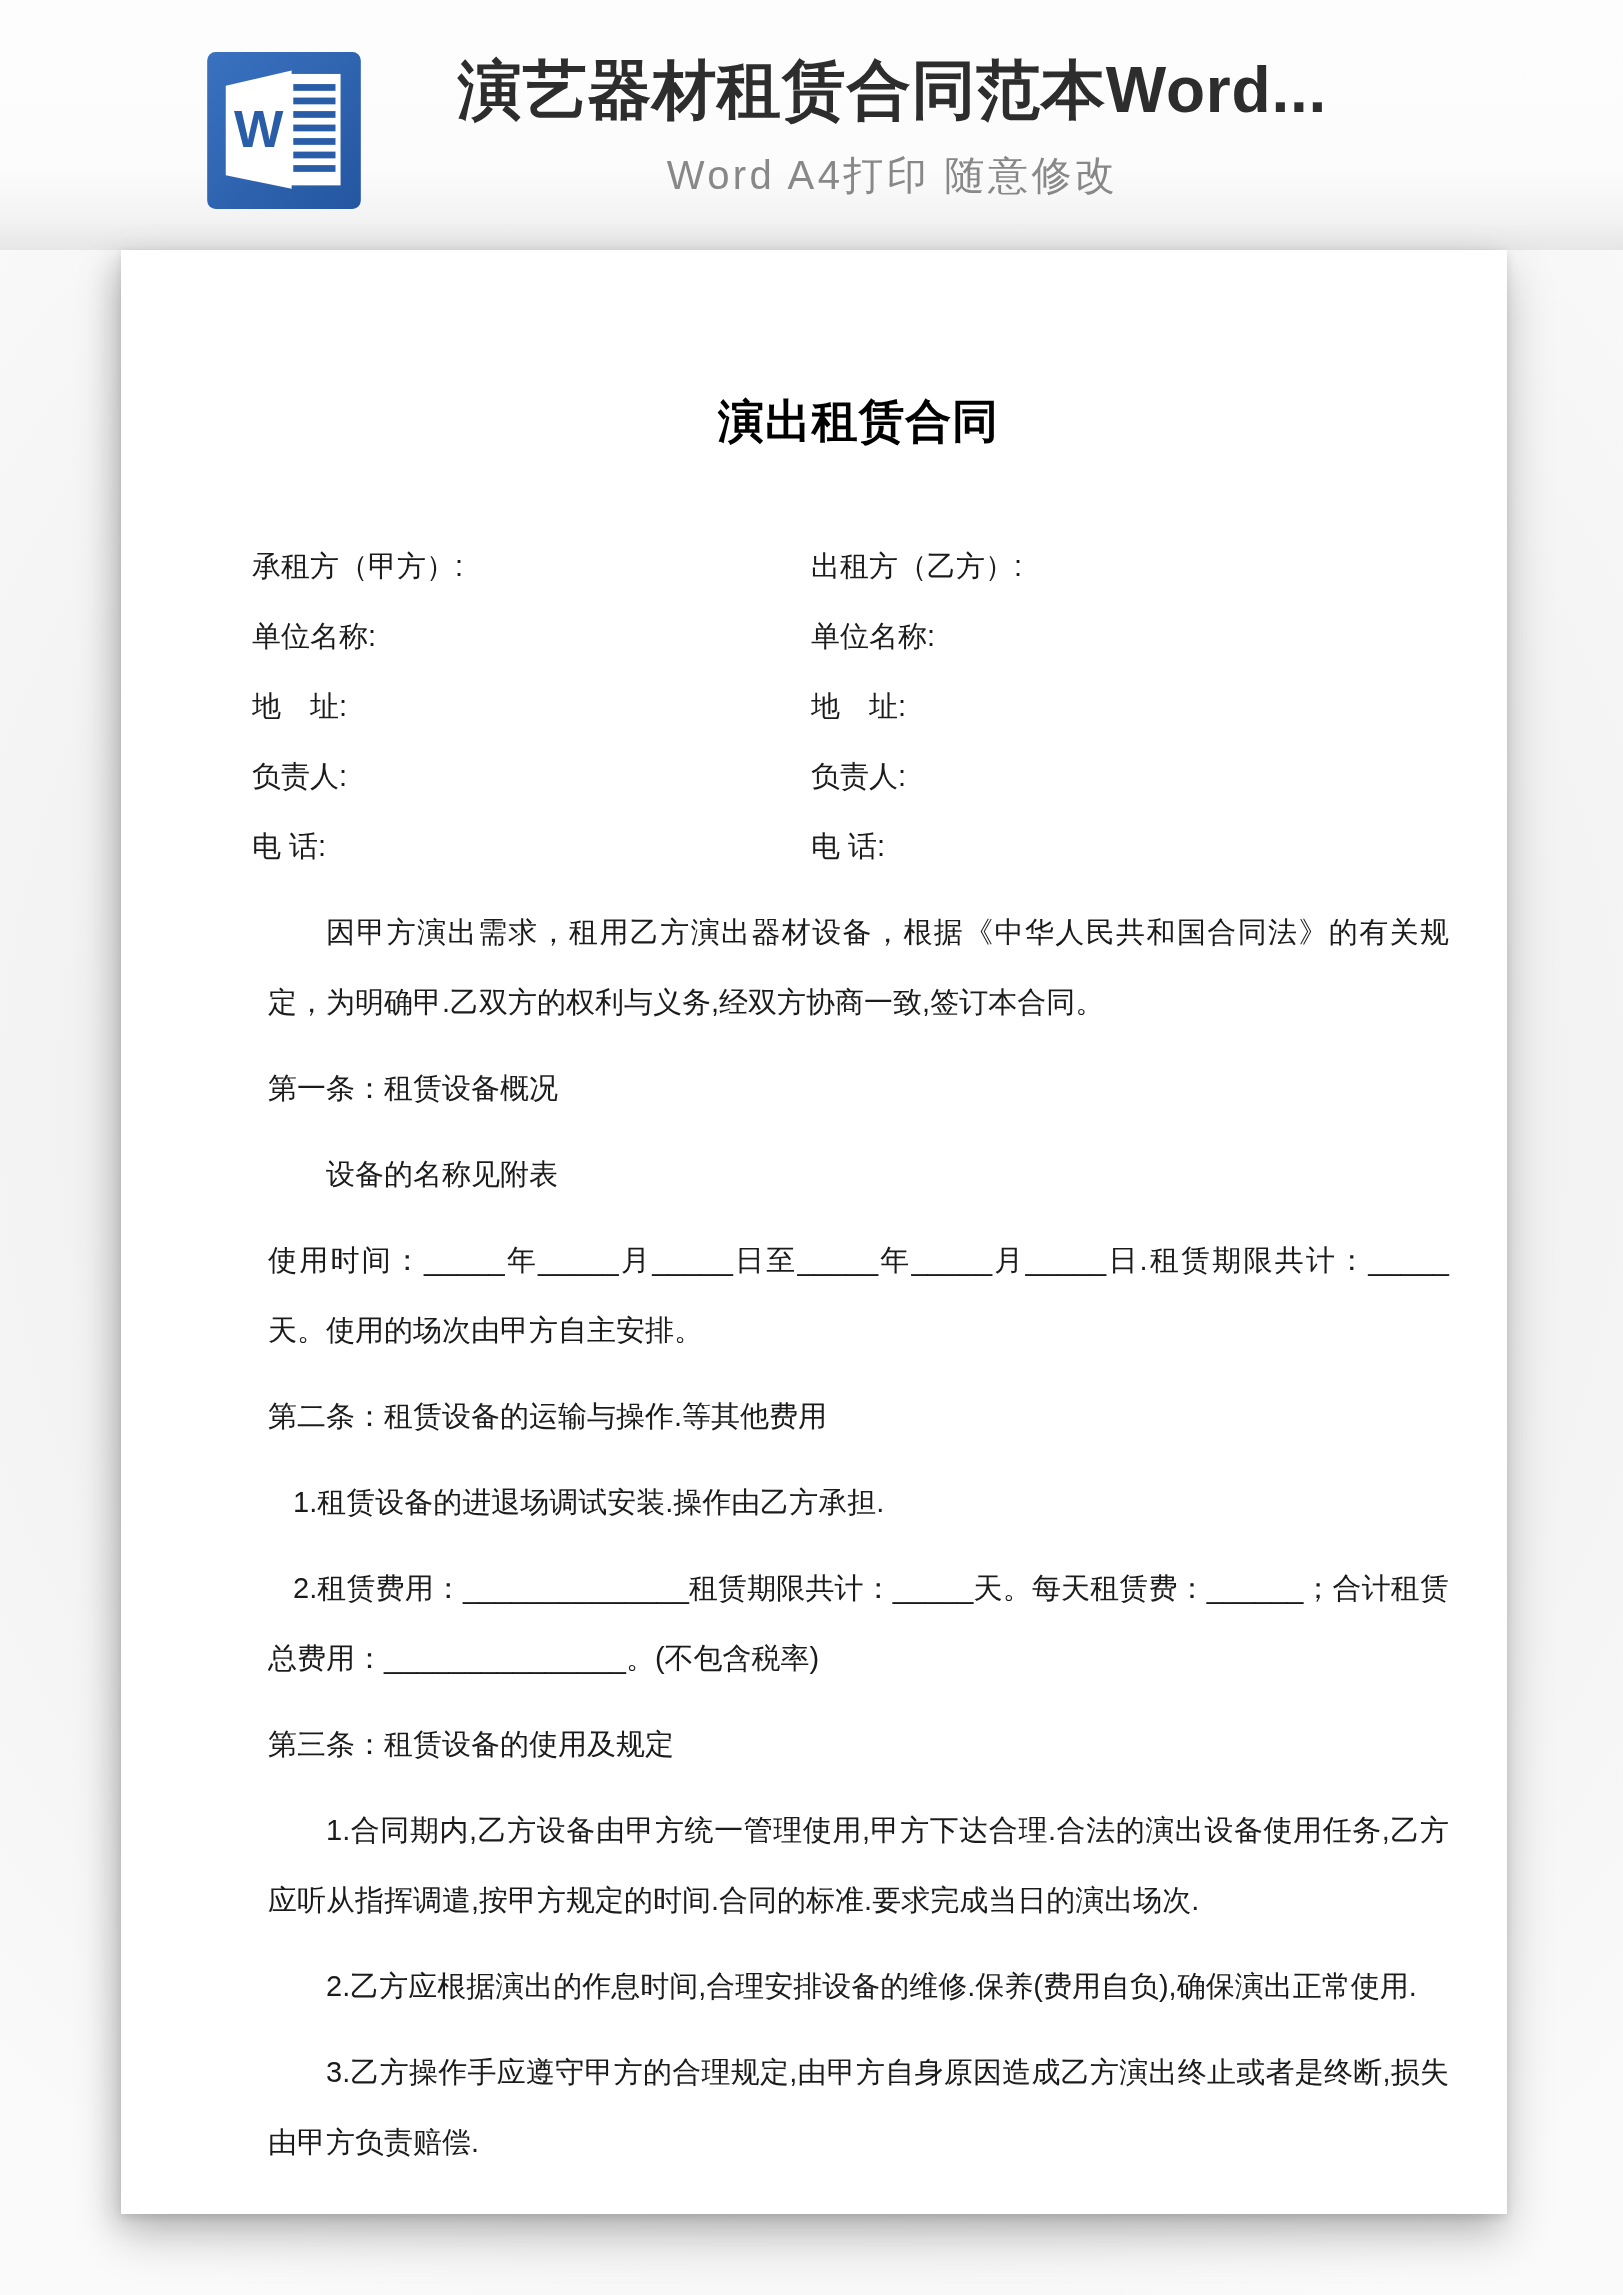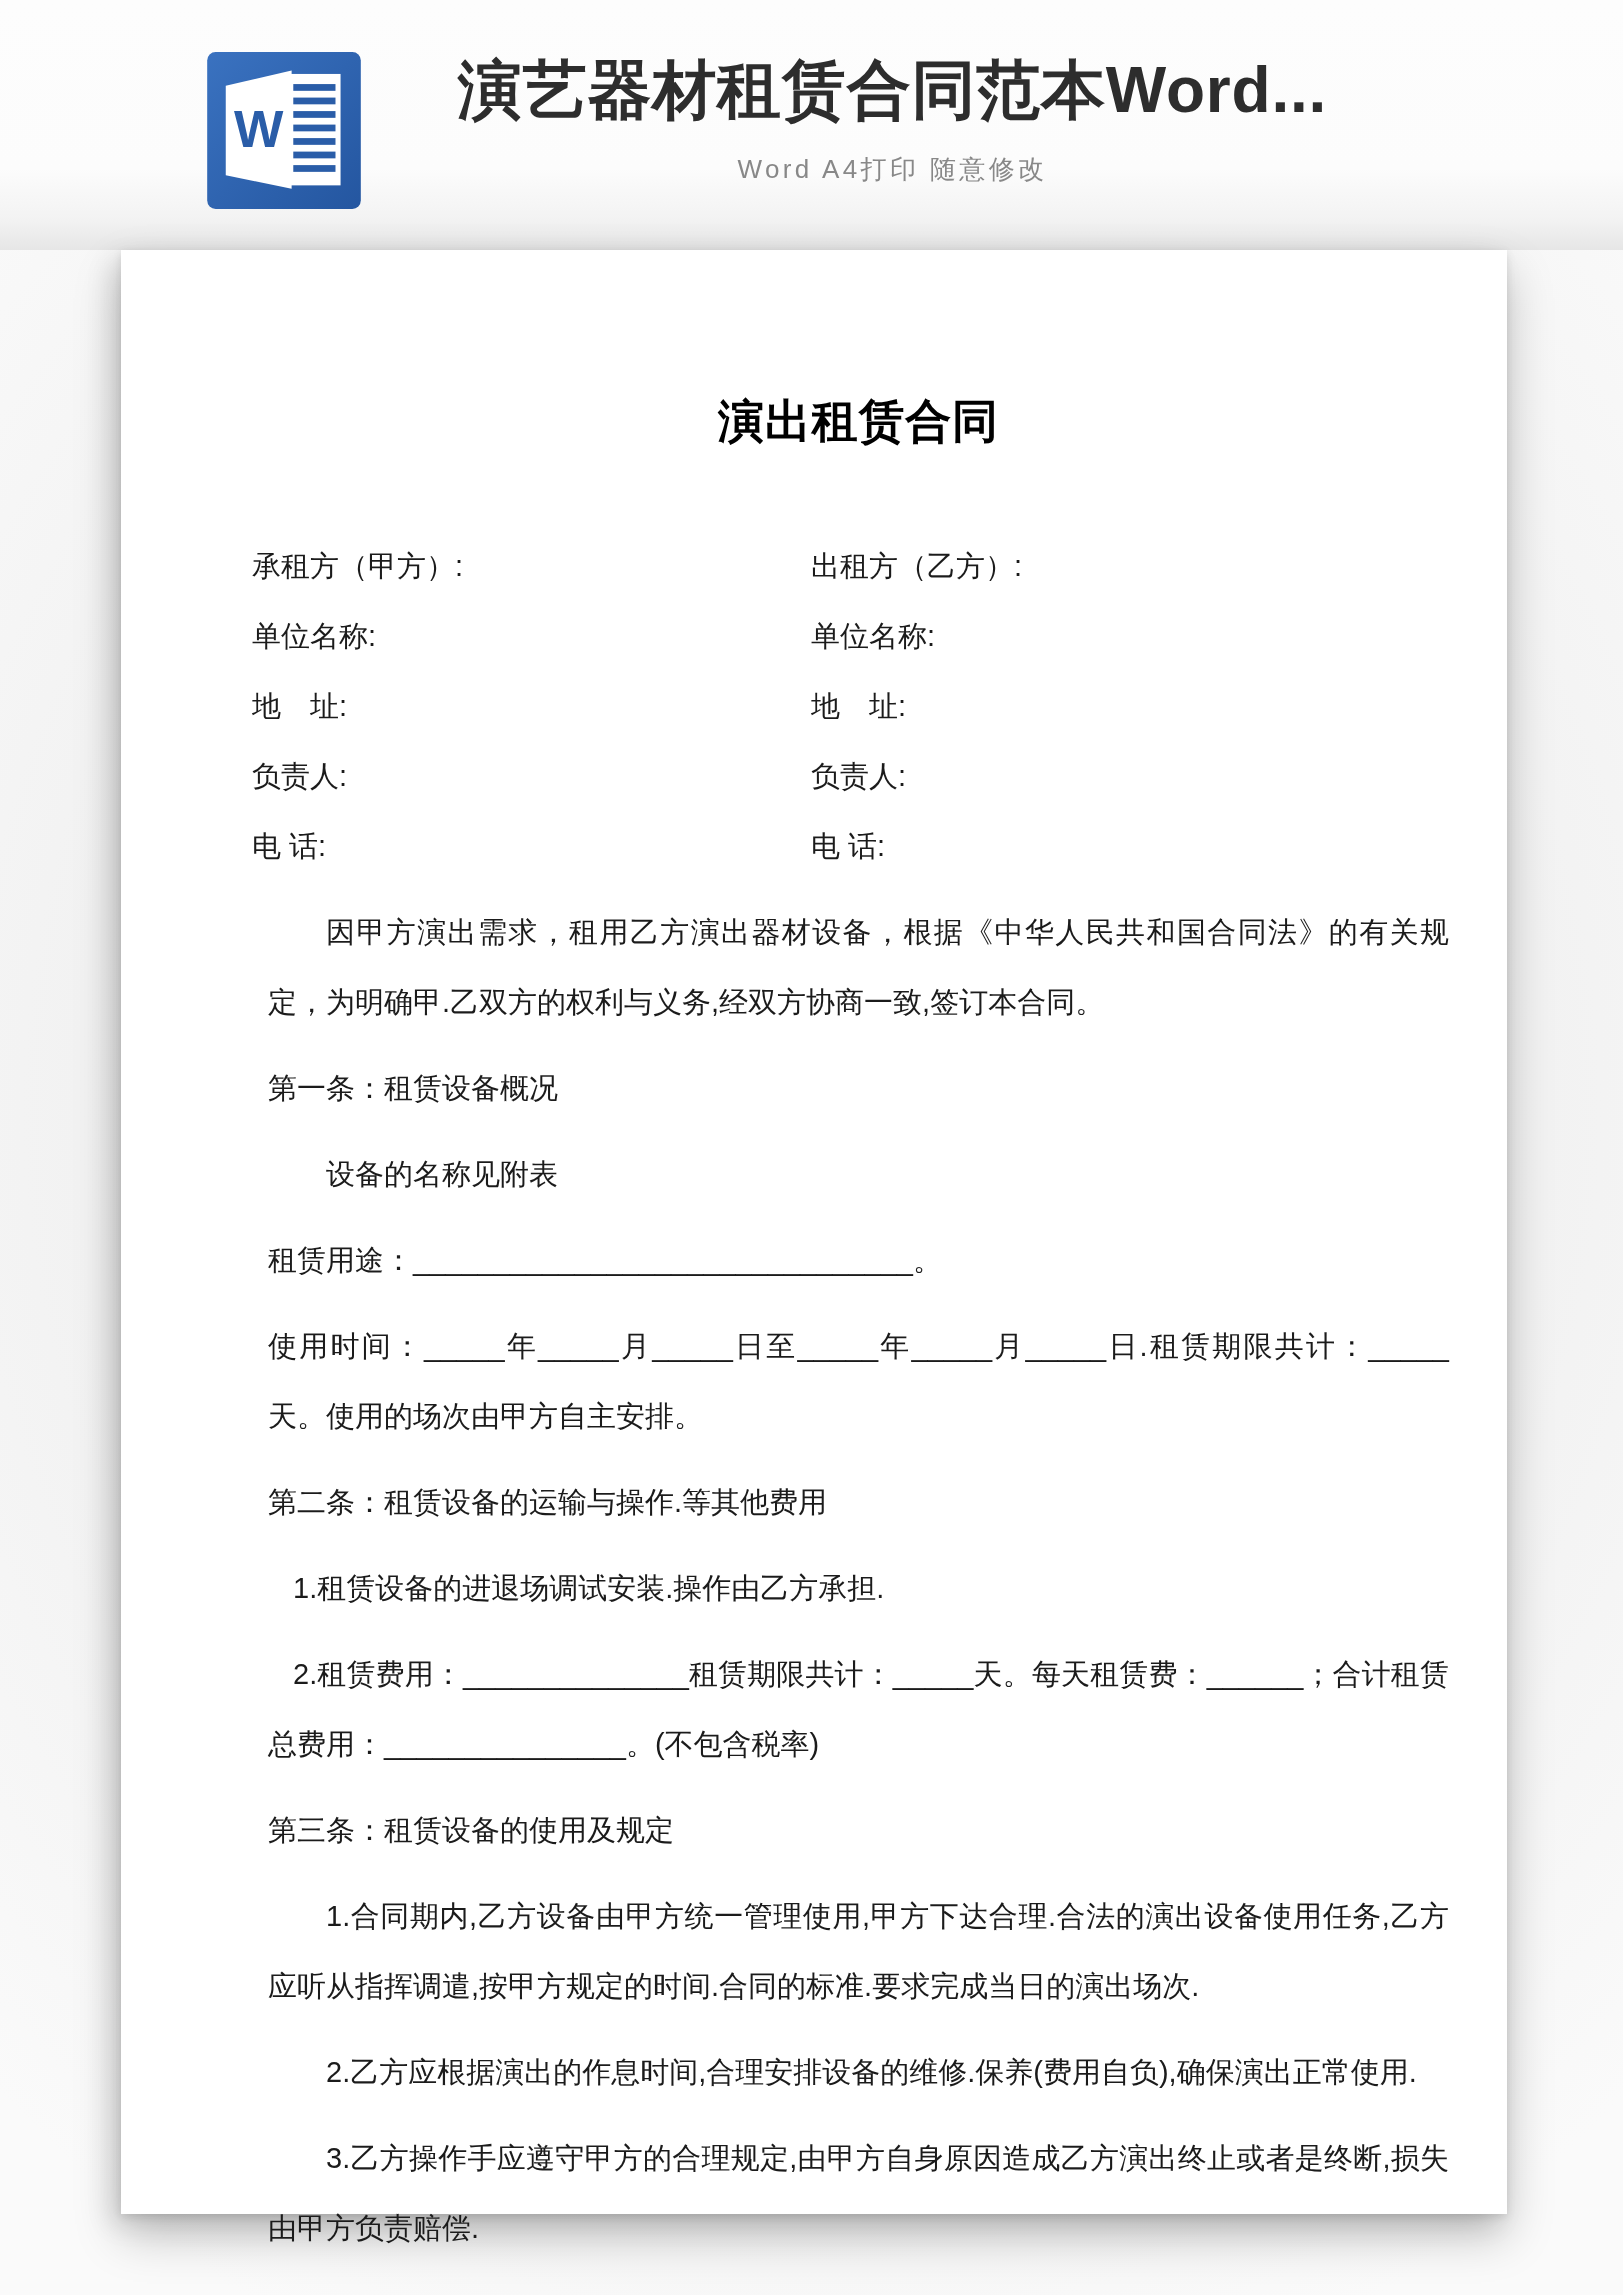--- a/index.html
+++ b/index.html
@@ -17,22 +17,22 @@
   .banner-text{
     position:absolute;left:364px;top:0;width:1057px;height:230px;
     text-align:center;
   }
   .banner-title{
     margin:44px 0 0 0;
     font-size:64px;line-height:93px;font-weight:600;color:#2d2d2d;
     white-space:nowrap;letter-spacing:0.8px;
   }
   .banner-subtitle{
-    margin:15px 0 0 0;
-    font-size:26px;line-height:34px;color:#888888;letter-spacing:3.4px;
+    margin:21px 0 0 0;
+    font-size:40px;line-height:34px;color:#888888;letter-spacing:3.4px;
   }
   
   .backdrop{
     position:absolute;left:0;top:250px;width:1624px;height:2046px;
     background:radial-gradient(ellipse 1184px 1353px at 50% 42%,#ececec 0%,#f2f2f2 62%,#fafafa 100%);
   }
   
   .page{
     position:absolute;left:121px;top:250px;width:1386px;height:1964px;
     background:#ffffff;
@@ -107,21 +107,20 @@
     <span>负责人:</span>
   </div>
   <div class="party-row">
     <span>电 话:</span>
     <span>电 话:</span>
   </div>
 
   <p class="ind2">因甲方演出需求，租用乙方演出器材设备，根据《中华人民共和国合同法》的有关规定，为明确甲.乙双方的权利与义务,经双方协商一致,签订本合同。</p>
   <p>第一条：租赁设备概况</p>
   <p class="ind2">设备的名称见附表</p>
-  <p>租赁用途：_______________________________。</p>
   <p>使用时间：_____年_____月_____日至_____年_____月_____日.租赁期限共计：_____天。使用的场次由甲方自主安排。</p>
   <p>第二条：租赁设备的运输与操作.等其他费用</p>
   <p class="ind1">1.租赁设备的进退场调试安装.操作由乙方承担.</p>
   <p class="ind1">2.租赁费用：______________租赁期限共计：_____天。每天租赁费：______；合计租赁总费用：_______________。(不包含税率)</p>
   <p>第三条：租赁设备的使用及规定</p>
   <p class="ind2">1.合同期内,乙方设备由甲方统一管理使用,甲方下达合理.合法的演出设备使用任务,乙方应听从指挥调遣,按甲方规定的时间.合同的标准.要求完成当日的演出场次.</p>
   <p class="ind2">2.乙方应根据演出的作息时间,合理安排设备的维修.保养(费用自负),确保演出正常使用.</p>
   <p class="ind2">3.乙方操作手应遵守甲方的合理规定,由甲方自身原因造成乙方演出终止或者是终断,损失由甲方负责赔偿.</p>
 </div>
 

